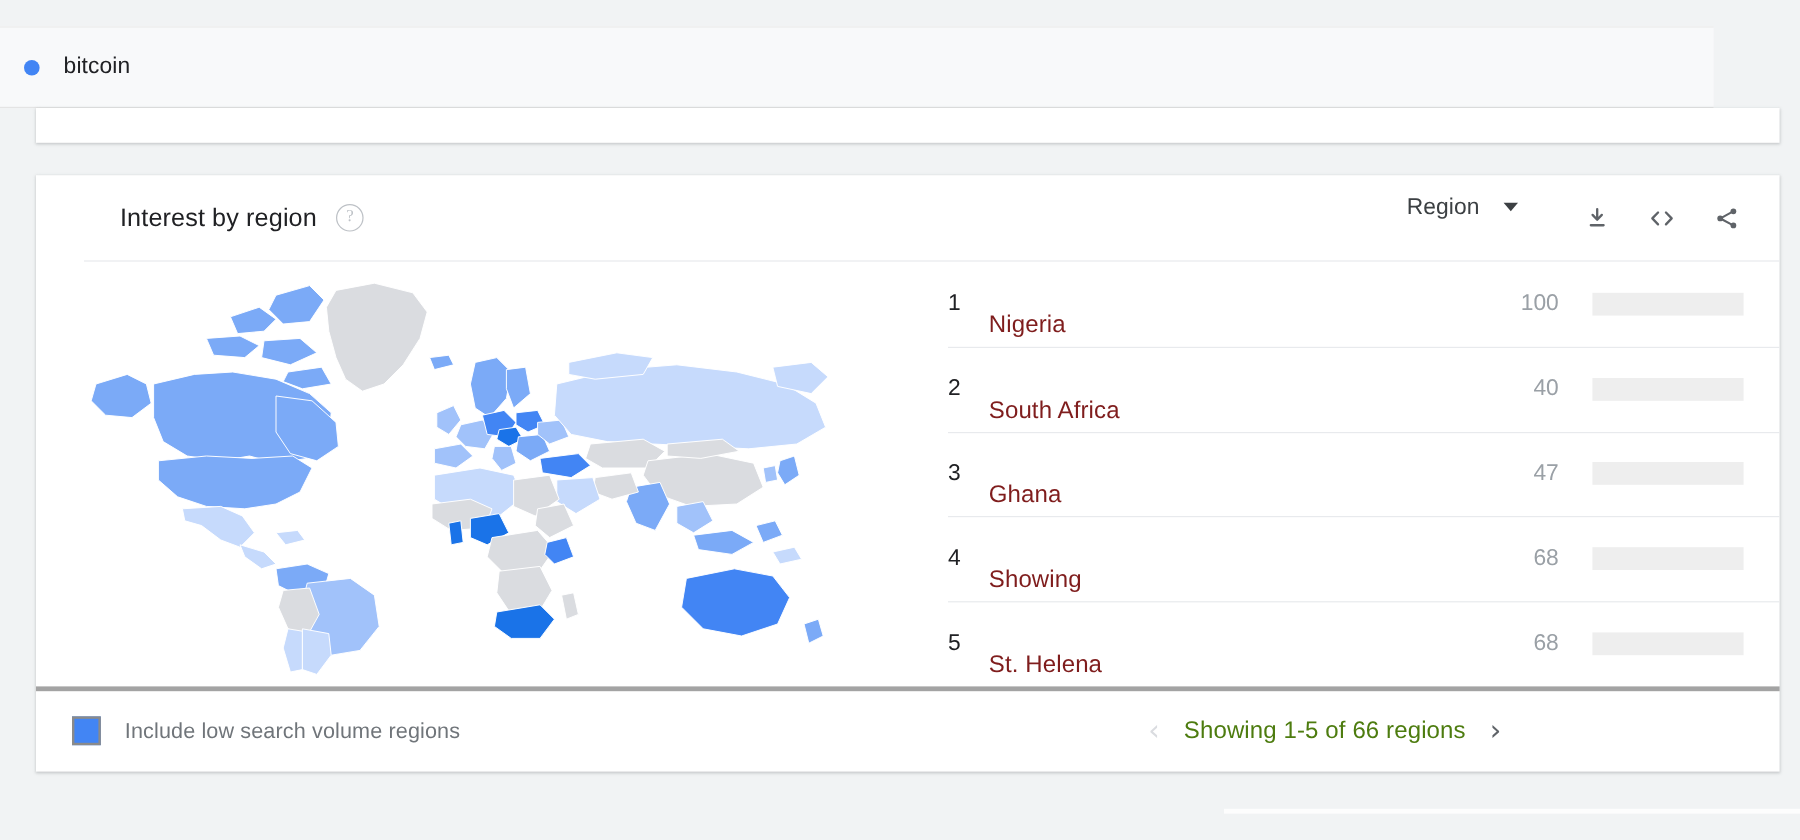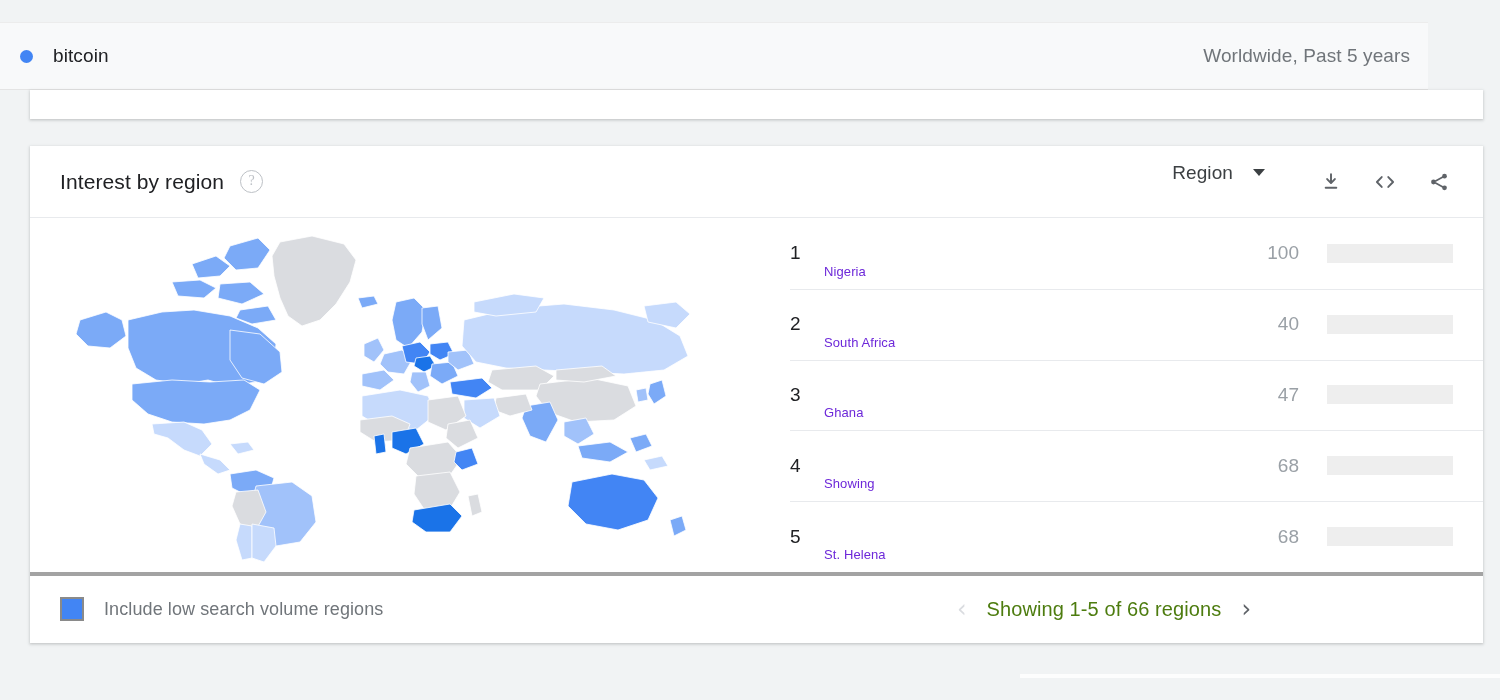--- a/index.html
+++ b/index.html
@@ -71,20 +71,21 @@
     box-sizing: border-box;
   }
 
   .card-header {
     height: 72px;
     border-bottom: 1px solid #e8eaed;
     display: flex;
     align-items: center;
     padding: 0 22px 0 30px;
     box-sizing: border-box;
+    margin-left: 40px;
   }
   .card-title {
     font-size: 21px;
     color: #202124;
     letter-spacing: .1px;
   }
   .help-icon {
     width: 21px; height: 21px;
     border: 1.6px solid #bdc1c6;
     border-radius: 50%;
@@ -167,22 +168,22 @@
     height: 1px;
     background: #e8eaed;
   }
   .rank-num {
     width: 34px;
     font-size: 19px;
     color: #202124;
     flex: 0 0 auto;
   }
   .rank-name {
-    font-size: 13px;
-    color: #6d28d9;
+    font-size: 20px;
+    color: #7f1d1d;
     letter-spacing: .1px;
     flex: 1 1 auto;
     margin-top: 36px;
   }
   .rank-value {
     font-size: 19px;
     color: #9aa0a6;
     width: 56px;
     text-align: right;
     flex: 0 0 auto;
@@ -258,21 +259,20 @@
   }
 </style>
 </head>
 <body>
 
 <div class="topbar">
   <div class="topbar-left">
     <span class="dot"></span>
     <span class="query-term">bitcoin</span>
   </div>
-  <div class="topbar-right">Worldwide, Past 5 years</div>
 </div>
 
 <div class="ghost-card"></div>
 
 <div class="card">
 
   <div class="card-header">
     <span class="card-title">Interest by region</span>
     <span class="help-icon">?</span>
 

